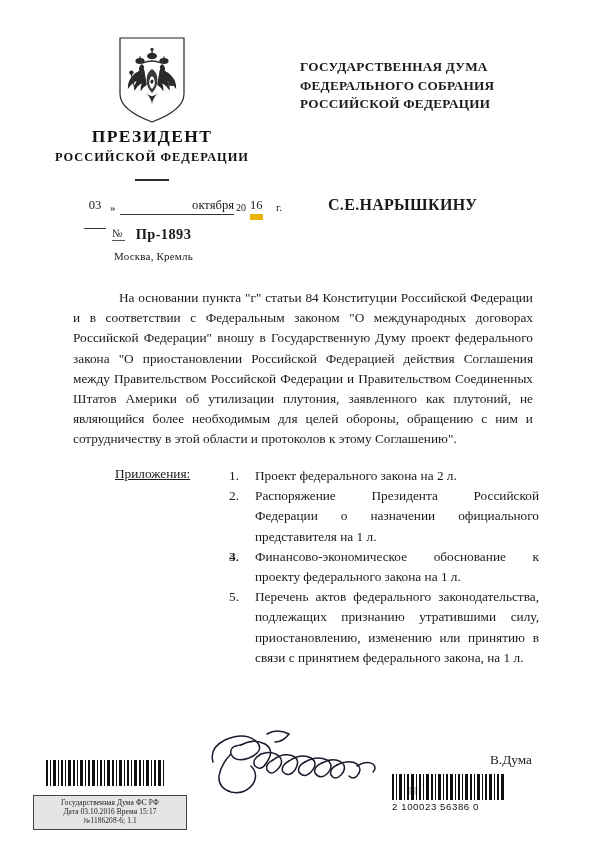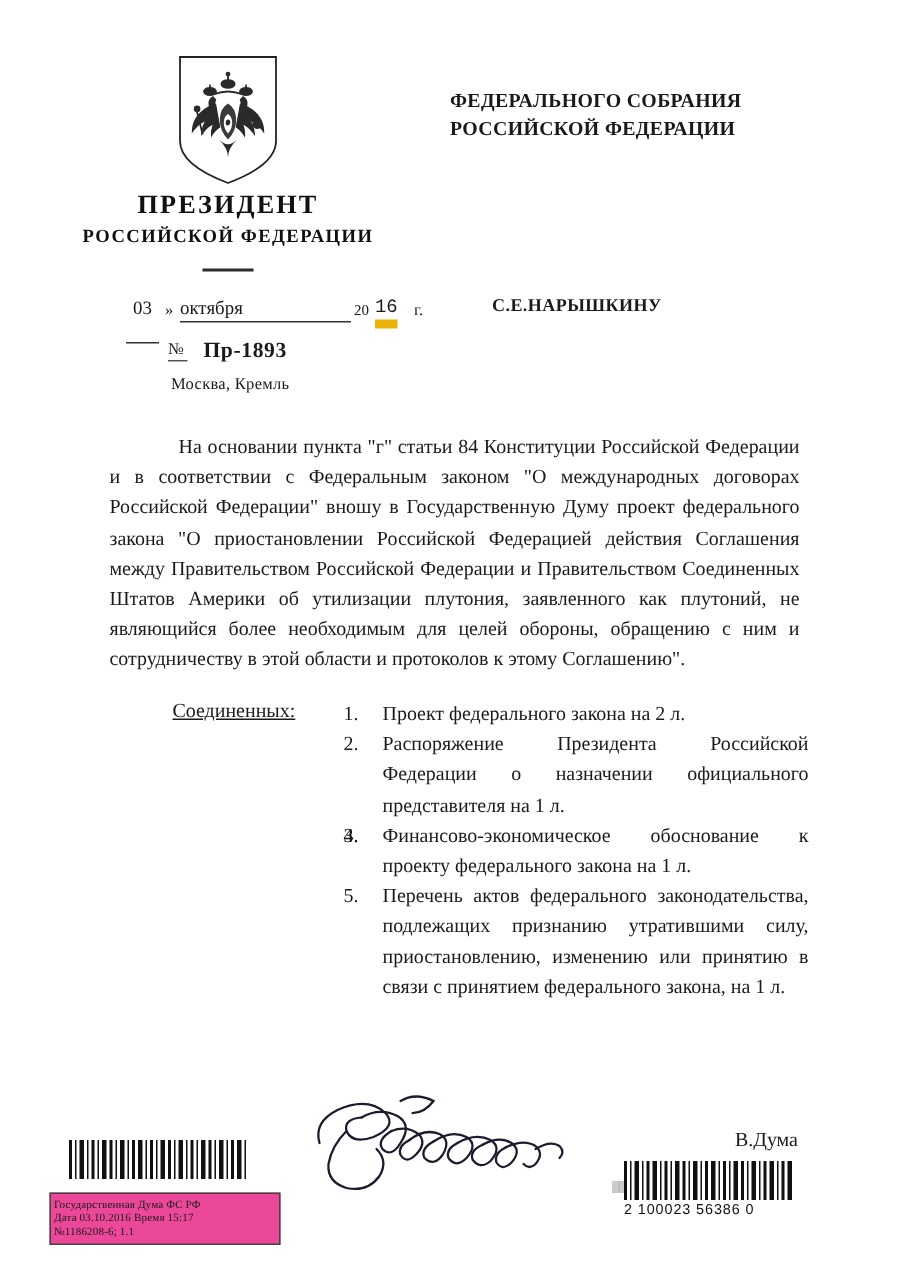--- a/index.html
+++ b/index.html
@@ -85,21 +85,21 @@
     line-height: 1.45;
     white-space: nowrap;
   }
   .addressee-line.ind1 { padding-left: 0px; }
   .addressee-line.ind2 { padding-left: 28px; }
   .addressee-line.ind3 { padding-left: 28px; }
   .addressee-name {
     position: absolute;
     left: 328px;
     top: 196px;
-    font-size: 12px;
+    font-size: 16px;
     font-weight: bold;
     letter-spacing: 0.3px;
     white-space: nowrap;
   }
 
   
   .date-row {
     position: absolute;
     left: 84px;
     top: 198px;
@@ -118,37 +118,36 @@
   }
   .date-quote {
     position: absolute;
     left: 26px; top: 3px;
     font-size: 11px;
   }
   .date-month {
     position: absolute;
     left: 36px; top: 0px;
     width: 114px;
-    text-align: left;
+    text-align: right;
     border-bottom: 1px solid #333;
     padding-bottom: 1px;
     font-size: 12.6px;
   }
   .date-year-pre {
     position: absolute;
     left: 152px; top: 4px;
     font-size: 10px;
   }
   .date-year {
     position: absolute;
     left: 166px; top: 0px;
     border-bottom: 6px solid #eab308;
     padding-bottom: 1px;
     font-size: 12.6px;
-    font-family: Liberation Mono, monospace;
   }
   .date-g {
     position: absolute;
     left: 192px; top: 3px;
     font-size: 11px;
   }
 
   .num-row {
     position: absolute;
     left: 112px;
@@ -268,36 +267,36 @@
     margin-top: 15px;
     color: #151515;
   }
   .stamp-box {
     position: absolute;
     left: 33px;
     top: 795px;
     width: 148px;
     border: 1px solid #444;
     padding: 2px 2px 3px 2px;
-    background: #ec4899;
+    text-align: center;
+    background: #e5e5e5;
   }
   .stamp-line {
     font-size: 7.4px;
     line-height: 9.2px;
     letter-spacing: 0.1px;
     color: #1a1a1a;
     white-space: nowrap;
   }
 
   .bc-right-wrap {
     position: absolute;
     left: 390px;
     top: 774px;
     width: 150px;
-    margin-left: 24px;
   }
   .bc-right-mark {
     position: absolute;
     left: 408px;
     top: 787px;
     font-size: 7px;
     letter-spacing: -0.5px;
     color: #333;
   }
   .bc-right-digits {
@@ -351,20 +350,21 @@
     </svg>
   </div>
 
   <div class="president-block">
     <div class="president-title">ПРЕЗИДЕНТ</div>
     <div class="president-sub">РОССИЙСКОЙ ФЕДЕРАЦИИ</div>
     <div class="divider-dash"></div>
   </div>
 
   <div class="duma-block">
+    <div class="duma-line">ГОСУДАРСТВЕННАЯ ДУМА</div>
     <div class="duma-line">ФЕДЕРАЛЬНОГО СОБРАНИЯ</div>
     <div class="duma-line">РОССИЙСКОЙ ФЕДЕРАЦИИ</div>
   </div>
 
   <div class="addressee-name">С.Е.НАРЫШКИНУ</div>
 </div>
 
 <div class="date-row">
   <span class="date-day">03</span>
   <span class="date-quote">»</span>
@@ -377,21 +377,21 @@
 <div class="num-row">
   <span class="num-sign">№</span>
   <span class="num-value">Пр-1893</span>
 </div>
 
 <div class="place-row">Москва, Кремль</div>
 
 <div class="body-text">На основании пункта "г" статьи 84 Конституции Российской Федерации и в соответствии с Федеральным законом "О международных договорах Российской Федерации" вношу в Государственную Думу проект федерального закона "О приостановлении Российской Федерацией действия Соглашения между Правительством Российской Федерации и Правительством Соединенных Штатов Америки об утилизации плутония, заявленного как плутоний, не являющийся более необходимым для целей обороны, обращению с ним и сотрудничеству в этой области и протоколов к этому Соглашению".</div>
 
 <div class="attach-wrap">
-  <div class="attach-label">Соединенных:</div>
+  <div class="attach-label">Приложения:</div>
   <ul class="attach-list">
     <li class="attach-item">
       <span class="attach-num">1.</span>
       <span class="last-line">Проект федерального закона на 2 л.</span>
     </li>
     <li class="attach-item">
       <span class="attach-num">2.</span>
       <span>Распоряжение Президента Российской Федерации о назначении официального представителя на 1 л.</span>
     </li>
     <li class="attach-item">

